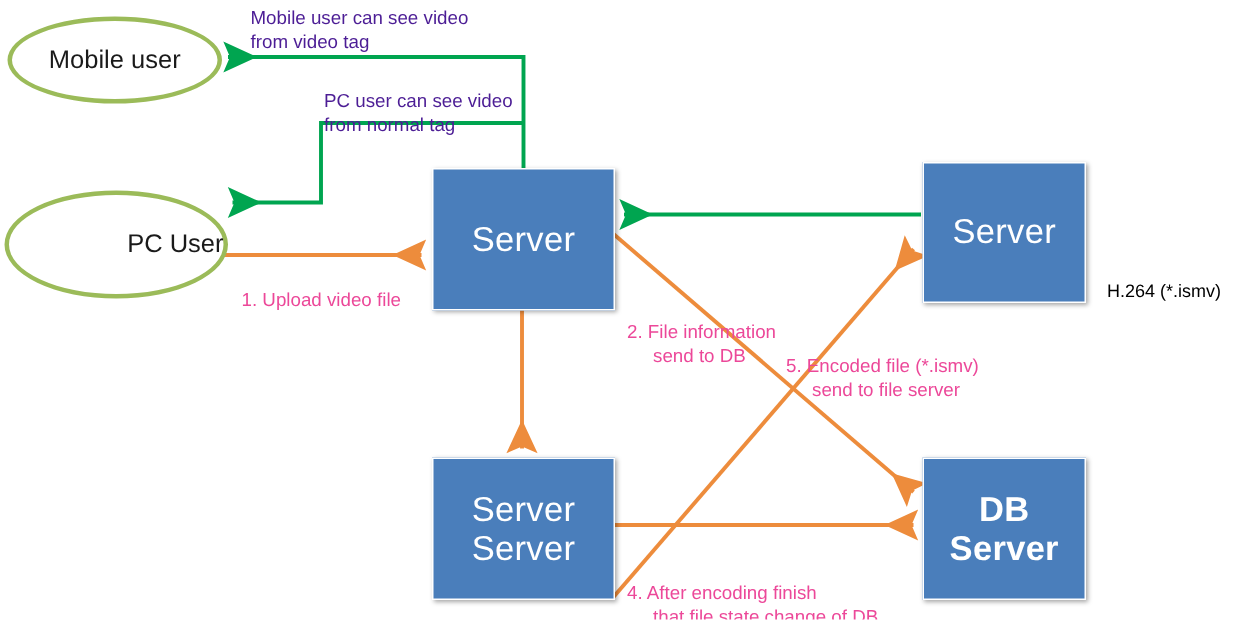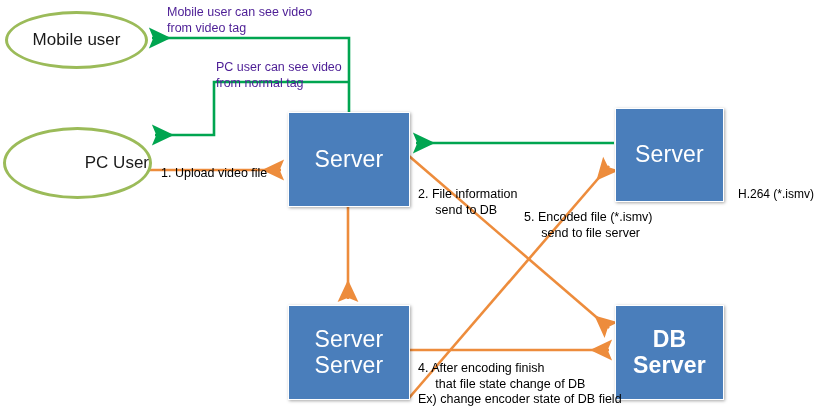--- a/index.html
+++ b/index.html
@@ -13,21 +13,21 @@
             display:flex;align-items:center;justify-content:center;
             color:#ffffff;font-size:23px;line-height:1.12;text-align:center;
             letter-spacing:0.2px;}
   .node-box span{display:block;}
 
   .ellipse-node{position:absolute;border:3px solid #9bbb59;border-radius:50%;
                 background:#ffffff;display:flex;align-items:center;justify-content:center;
                 color:#1a1a1a;font-size:17px;line-height:1.2;text-align:center;}
 
   .label{position:absolute;font-size:12.5px;line-height:1.25;white-space:pre;}
-  .label.red{color:#000000;}
+  .label.red{color:#ec4899;margin-top:27px;}
   .label.black{color:#000000;font-size:12px;}
   .label.dark{color:#4c1d95;font-size:12.5px;}
 </style>
 </head>
 <body>
 
 <div id="stage">
 
   <svg class="layer" viewBox="0 0 824 413">
     <defs>

